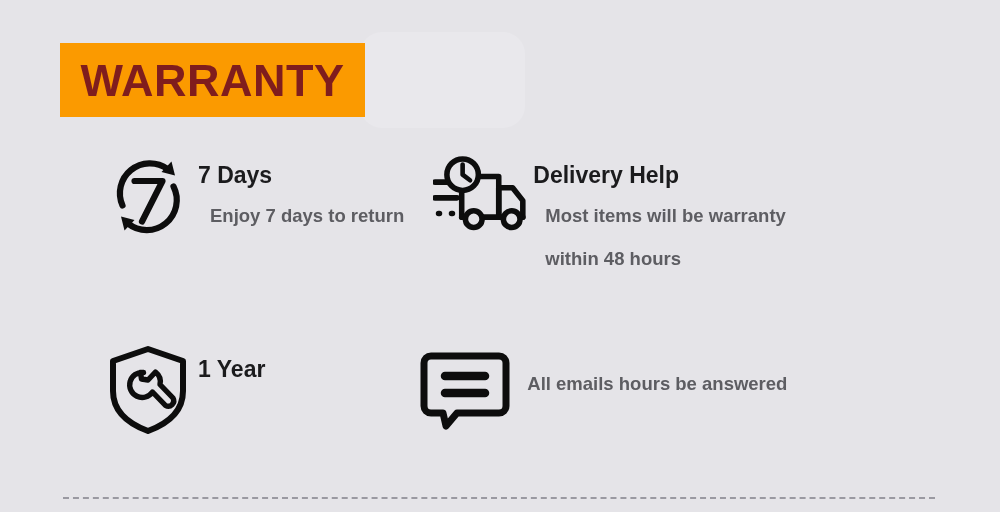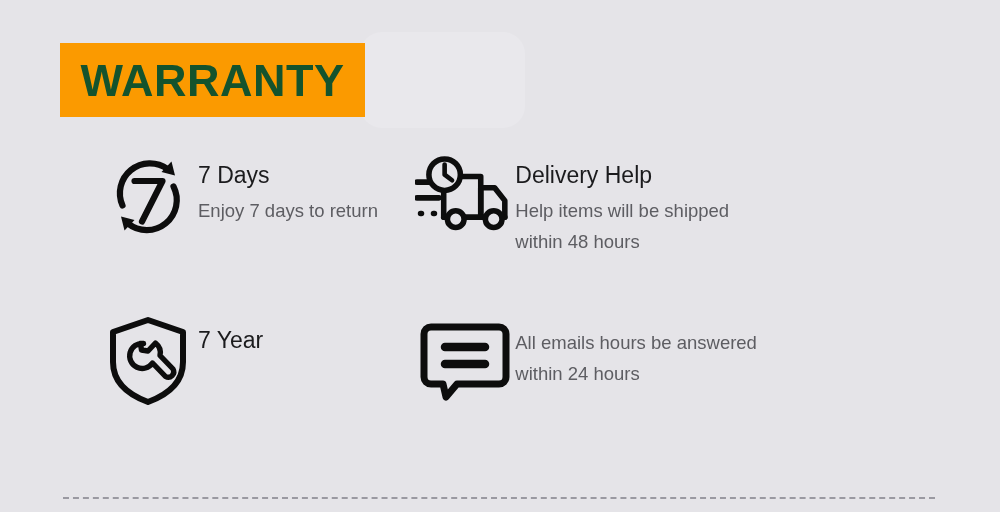--- a/index.html
+++ b/index.html
@@ -43,35 +43,36 @@
     background: #fb9a00;
     display: flex;
     align-items: center;
     justify-content: center;
   }
   .banner-text {
     font-family: "Liberation Sans", sans-serif;
     font-weight: bold;
     font-size: 45px;
     line-height: 1;
-    color: #14532d;
+    color: #7f1d1d;
     letter-spacing: 0.5px;
     white-space: nowrap;
   }
 
   .grid {
     position: absolute;
     left: 0;
     top: 150px;
     width: 1000px;
   }
 
   .row {
     display: flex;
     width: 892px;
+    font-weight: bold;
   }
   .row + .row {
     margin-top: 58px;
   }
 
   .cell {
     display: flex;
     align-items: flex-start;
   }
   .cell-left {
@@ -107,21 +108,21 @@
     line-height: 26px;
     color: #1b1b1d;
     margin: 0 0 7px 0;
     white-space: nowrap;
   }
   .feature-line {
     font-family: "Liberation Sans", sans-serif;
     font-size: 18.5px;
     line-height: 31px;
     color: #5d5d62;
-    margin: 0;
+    margin: 12px;
     white-space: nowrap;
   }
 
   .divider {
     position: absolute;
     left: 63px;
     top: 497px;
     width: 872px;
     height: 0;
     border-top: 2px dashed #8d8d95;
@@ -173,53 +174,52 @@
 
             <circle cx="44" cy="68" r="9" stroke="#0d0d0d" stroke-width="6" fill="#e5e4e8"></circle>
             <circle cx="85" cy="68" r="9" stroke="#0d0d0d" stroke-width="6" fill="#e5e4e8"></circle>
 
             <circle cx="32" cy="20" r="17" stroke="#0d0d0d" stroke-width="6" fill="#e5e4e8"></circle>
             <path d="M32 9 V20 L40 26" stroke="#0d0d0d" stroke-width="5" stroke-linecap="round" stroke-linejoin="round" fill="none"></path>
           </svg>
         </div>
         <div class="text-wrap">
           <p class="feature-title">Delivery Help</p>
-          <p class="feature-line">Help items will be shipped</p>
+          <p class="feature-line">Most items will be warranty</p>
           <p class="feature-line">within 48 hours</p>
         </div>
       </div>
 
     </div>
 
     <div class="row">
 
       <div class="cell cell-left">
         <div class="icon-wrap">
           <svg width="82" height="92" viewBox="0 0 82 92" fill="none" aria-hidden="true">
             <path d="M41 5 L76 17 V47 C76 68 60 80 41 87 C22 80 6 68 6 47 V17 Z" stroke="#0d0d0d" stroke-width="6" stroke-linejoin="round" fill="none"></path>
 
             <path d="M36.5 28.5 A12.5 12.5 0 1 0 45.5 48.0 L58.5 61.5 A5.5 5.5 0 0 0 66.0 54.0 L53.0 40.5 A12.5 12.5 0 0 0 48.5 28.0 L41.0 36.0 L34.5 35.0 L33.5 28.5 Z" stroke="#0d0d0d" stroke-width="5.4" stroke-linejoin="round" fill="none"></path>
           </svg>
         </div>
         <div class="text-wrap">
-          <p class="feature-title">7 Year</p>
+          <p class="feature-title">1 Year</p>
         </div>
       </div>
 
       <div class="cell cell-right">
         <div class="icon-wrap">
           <svg width="92" height="80" viewBox="0 0 92 80" fill="none" aria-hidden="true">
             <path d="M12 6 H80 A7 7 0 0 1 87 13 V56 A7 7 0 0 1 80 63 H38 L27 76 L24 63 H12 A7 7 0 0 1 5 56 V13 A7 7 0 0 1 12 6 Z" stroke="#0d0d0d" stroke-width="7" stroke-linejoin="round" fill="none"></path>
             <path d="M26 26 H66" stroke="#0d0d0d" stroke-width="8.5" stroke-linecap="round"></path>
             <path d="M26 43 H66" stroke="#0d0d0d" stroke-width="8.5" stroke-linecap="round"></path>
           </svg>
         </div>
         <div class="text-wrap">
           <p class="feature-line">All emails hours be answered</p>
-          <p class="feature-line">within 24 hours</p>
         </div>
       </div>
 
     </div>
 
   </div>
 
   <div class="divider"></div>
 
 </div>

